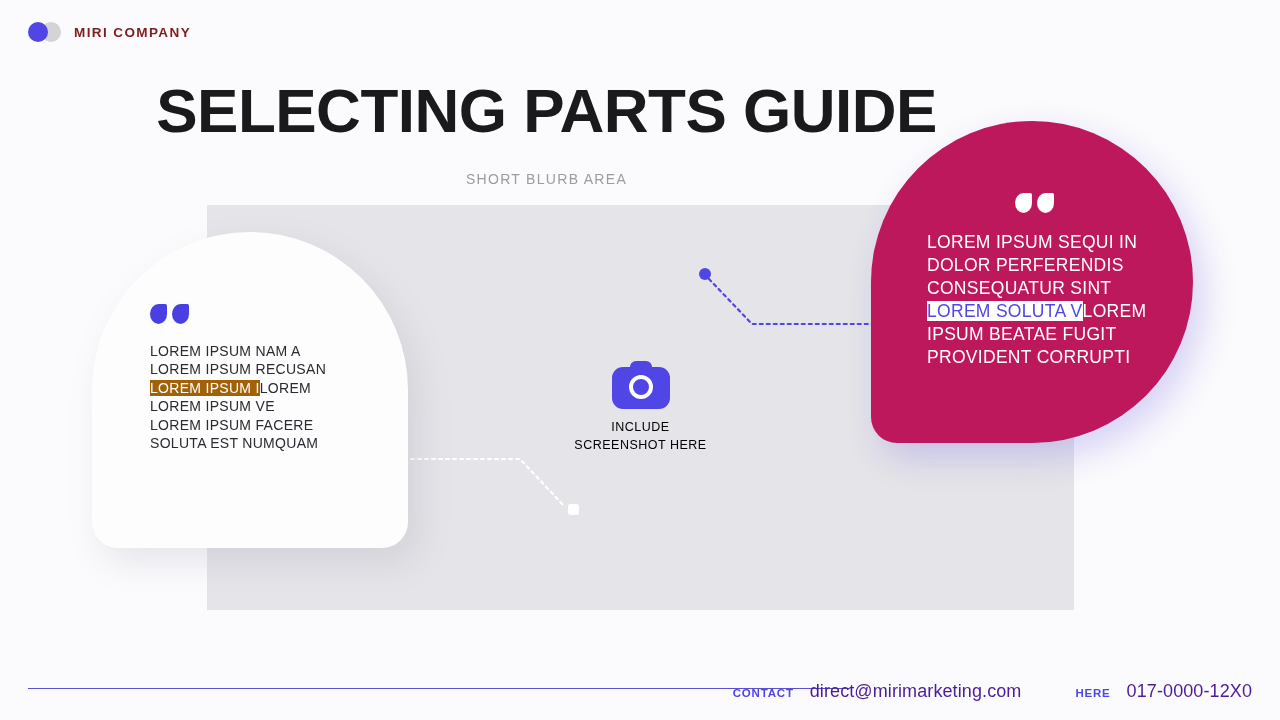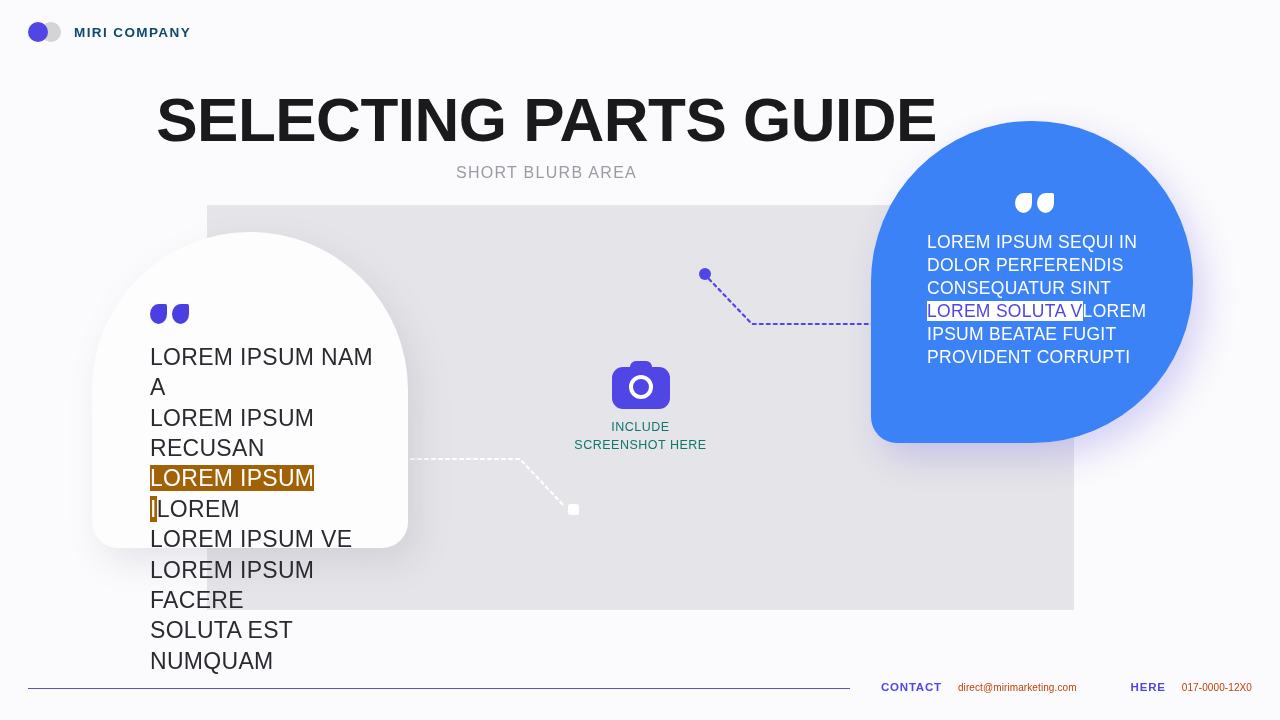--- a/index.html
+++ b/index.html
@@ -45,43 +45,43 @@
     width: 20px;
     height: 20px;
     border-radius: 50%;
   }
   .logo-dot-a { left: 0; background: #5046e5; z-index: 2; }
   .logo-dot-b { left: 13px; background: #d4d4d8; z-index: 1; }
   .brand-name {
     font-size: 13.5px;
     font-weight: bold;
     letter-spacing: 1.4px;
-    color: #0c4a6e;
+    color: #7f1d1d;
   }
 
   
   .title-block {
     position: absolute;
     left: 0;
-    top: 87px;
+    top: 78px;
     width: 1093px;
     text-align: center;
     z-index: 6;
   }
   .main-title {
     font-size: 62px;
     font-weight: bold;
     letter-spacing: -0.5px;
     color: #1a1a1c;
     line-height: 1.06;
     white-space: nowrap;
   }
   .subtitle {
-    margin-top: 11px;
-    font-size: 16px;
+    margin-top: 27px;
+    font-size: 14px;
     letter-spacing: 1.3px;
     color: #9b9ba3;
   }
 
   
   .screenshot-panel {
     position: absolute;
     left: 207px;
     top: 205px;
     width: 867px;
@@ -127,21 +127,21 @@
     left: 17px; top: 14px;
     width: 24px; height: 24px;
     border: 4px solid #ffffff;
     border-radius: 50%;
   }
   .placeholder-text {
     text-align: center;
     font-size: 12.5px;
     line-height: 1.38;
     letter-spacing: 0.5px;
-    color: #0f766e;
+    color: #000000;
     white-space: pre-line;
   }
 
   
   .connector { position: absolute; z-index: 4; }
   .connector-right { left: 690px; top: 258px; }
   .connector-left  { left: 402px; top: 445px; }
 
   
   .quote-card-left {
@@ -168,39 +168,39 @@
   }
   .quote-mark-purple span {
     display: block;
     width: 17px;
     height: 20px;
     background: #4a3fe0;
     border-radius: 50% 50% 50% 10%;
     transform: rotate(180deg);
   }
   .quote-text-dark {
-    font-size: 23px;
+    font-size: 14px;
     line-height: 1.32;
     letter-spacing: 0.3px;
     color: #2a2a30;
     white-space: pre-line;
   }
   .sel-dark {
     background: #a16207;
     color: #ffffff;
   }
 
   
   .quote-card-right {
     position: absolute;
     left: 871px;
     top: 121px;
     width: 322px;
     height: 322px;
-    background: #3b82f6;
+    background: #be185d;
     border-radius: 161px 161px 161px 26px;
     box-shadow: 10px 14px 34px rgba(80,70,229,0.22);
     z-index: 7;
   }
   .quote-card-right .card-inner {
     position: absolute;
     left: 56px;
     top: 72px;
     width: 244px;
   }
@@ -250,22 +250,22 @@
     z-index: 4;
     white-space: nowrap;
   }
   .footer-label {
     font-size: 11.5px;
     font-weight: bold;
     letter-spacing: 0.8px;
     color: #5046e5;
   }
   .footer-value {
-    font-size: 10px;
-    color: #c2410c;
+    font-size: 18px;
+    color: #4c1d95;
     letter-spacing: 0.1px;
     text-align: right;
   }
   .footer-gap { width: 22px; display: inline-block; }
 </style>
 </head>
 <body>
 
 <div class="slide">
 

